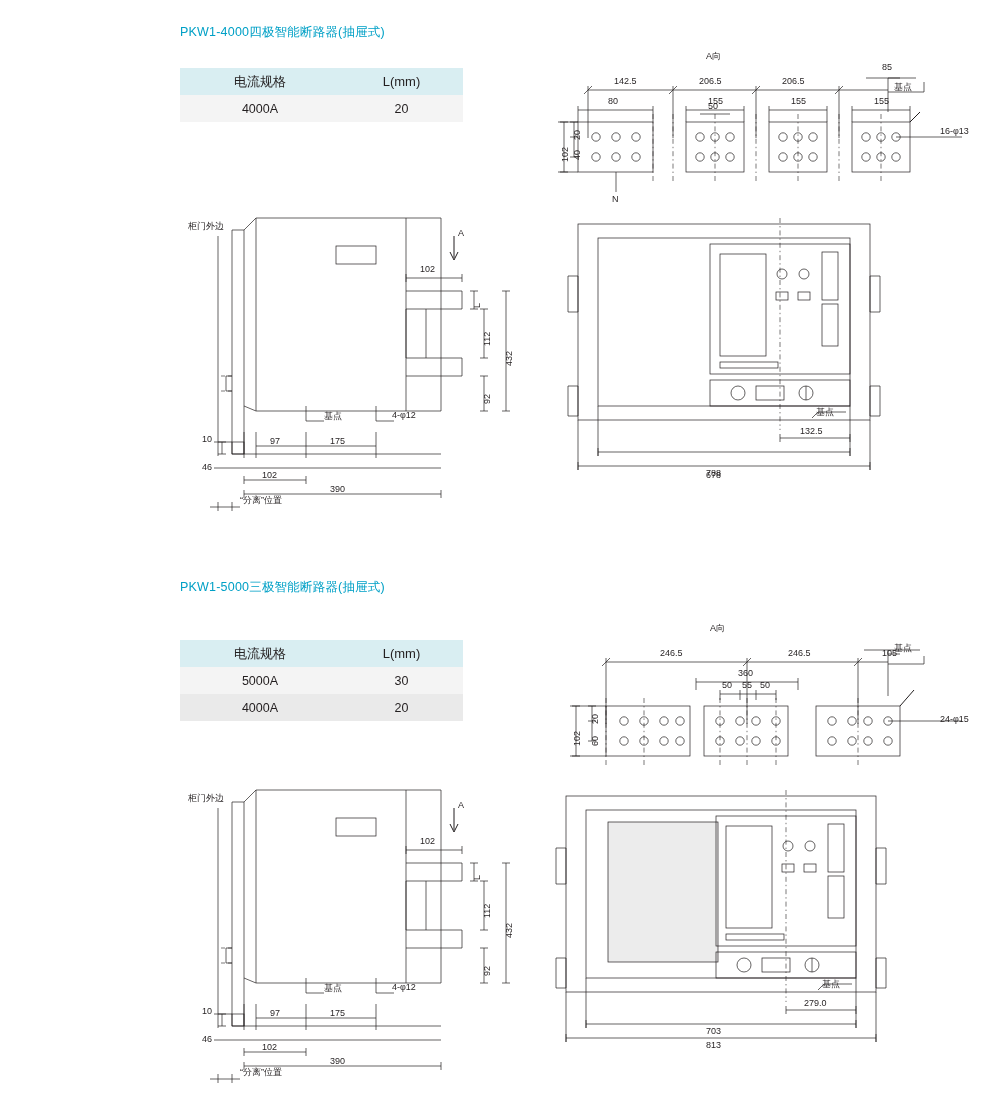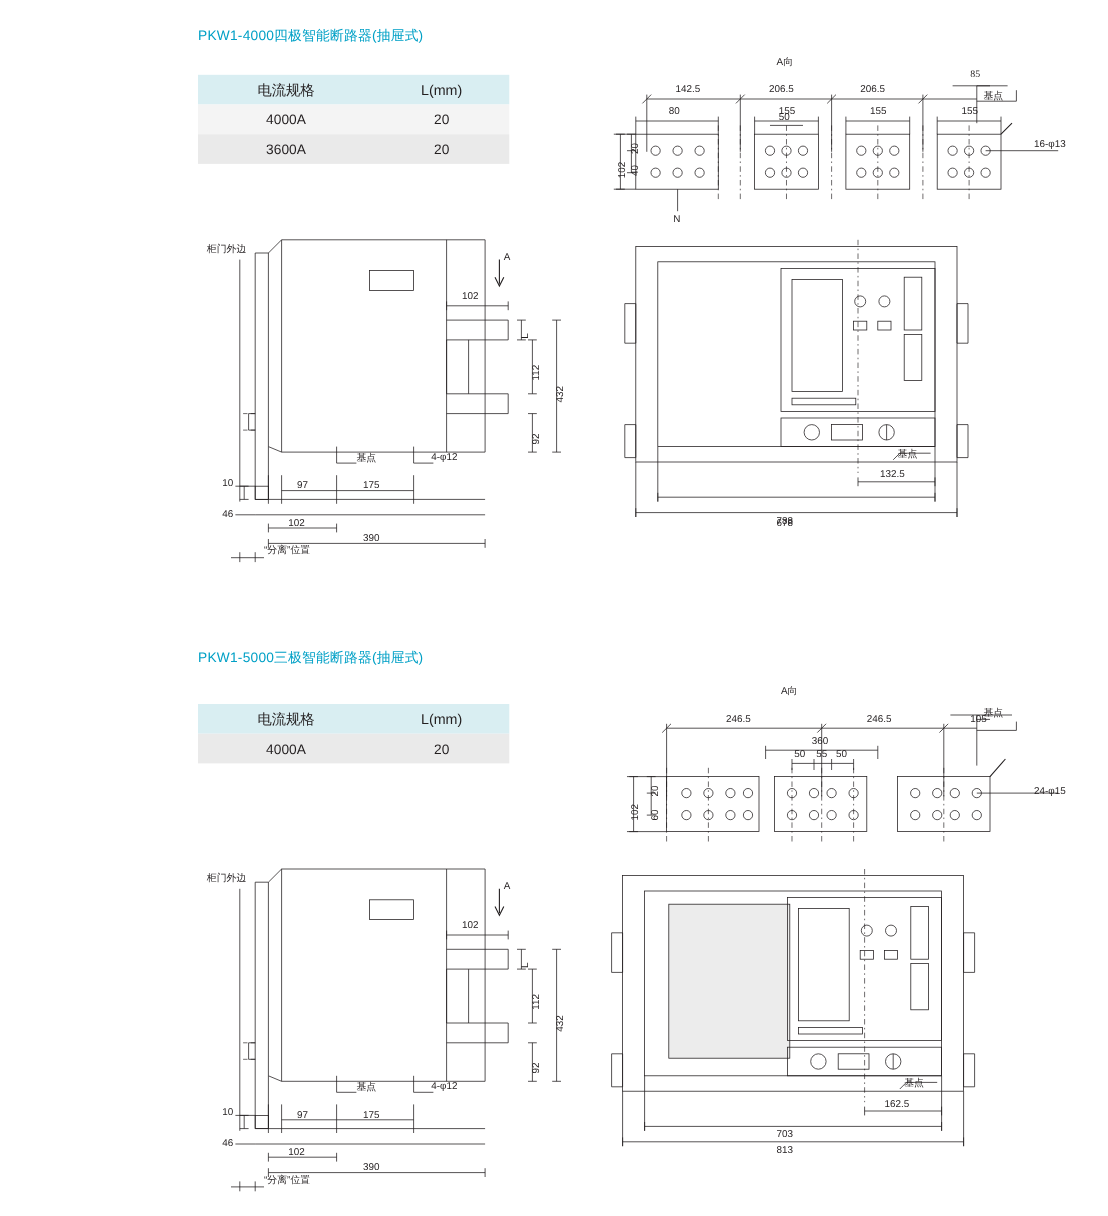--- a/index.html
+++ b/index.html
@@ -35,24 +35,20 @@
   <table class="spec" style="left:180px;top:68px;">
     <tbody>
         <tr>
       <th class="col1">电流规格</th>
       <th class="col2">L(mm)</th>
     </tr>
     <tr class="r1">
       <td>4000A</td>
       <td>20</td>
     </tr>
-    <tr class="r2">
-      <td>3600A</td>
-      <td>20</td>
-    </tr>
   </tbody>
     </table>
 
   <div class="diag" style="left:548px;top:52px;">
     <svg width="420" height="160" viewBox="0 0 420 160">
 
       <path class="ln" d="M40,38 L340,38"></path>
       <path class="ln" d="M40,34 L40,86"></path>
       <path class="ln" d="M125,34 L125,86"></path>
       <path class="ln" d="M208,34 L208,86"></path>
@@ -117,21 +113,21 @@
 
       <path class="ln" d="M340,26 L352,26 M340,40 L376,40 L376,30"></path>
       <path class="ln2" d="M362,70 L372,60"></path>
 
       <path class="ln" d="M68,120 L68,140"></path>
     </svg>
     <div class="lbl" style="left:158px;top:-2px;">A向</div>
     <div class="lbl" style="left:66px;top:24px;">142.5</div>
     <div class="lbl" style="left:151px;top:24px;">206.5</div>
     <div class="lbl" style="left:234px;top:24px;">206.5</div>
-    <div class="lbl" style="left:334px;top:10px;font-family:Liberation Serif, serif;">85</div>
+    <div class="lbl" style="left:334px;top:10px;">85</div>
     <div class="lbl" style="left:60px;top:44px;">80</div>
     <div class="lbl" style="left:160px;top:44px;">155</div>
     <div class="lbl" style="left:243px;top:44px;">155</div>
     <div class="lbl" style="left:326px;top:44px;">155</div>
     <div class="lbl" style="left:160px;top:49px;">50</div>
     <div class="lbl vert" style="left:12px;top:110px;">102</div>
     <div class="lbl vert" style="left:24px;top:88px;">20</div>
     <div class="lbl vert" style="left:24px;top:108px;">40</div>
     <div class="lbl" style="left:392px;top:74px;">16-φ13</div>
     <div class="lbl cn" style="left:346px;top:29px;">基点</div>
@@ -241,27 +237,31 @@
     </svg>
     <div class="lbl cn" style="left:256px;top:190px;">基点</div>
     <div class="lbl" style="left:146px;top:254px;">678</div>
     <div class="lbl" style="left:146px;top:252px;">788</div>
     <div class="lbl" style="left:240px;top:210px;">132.5</div>
   </div>
 </div>
 
 <div class="section" style="top:572px;">
 
-  <div class="sec-title" style="left:180px;top:18px;">PKW1-5000三极智能断路器(抽屉式)</div>
+  <div class="sec-title" style="left:180px;top:7px;">PKW1-5000三极智能断路器(抽屉式)</div>
 
   <table class="spec" style="left:180px;top:68px;">
     <tbody>
         <tr>
       <th class="col1">电流规格</th>
       <th class="col2">L(mm)</th>
+    </tr>
+    <tr class="r1">
+      <td>5000A</td>
+      <td>30</td>
     </tr>
     <tr class="r2">
       <td>4000A</td>
       <td>20</td>
     </tr>
   </tbody>
     </table>
 
   <div class="diag" style="left:548px;top:52px;">
     <svg width="420" height="160" viewBox="0 0 420 160">
@@ -415,15 +415,15 @@
       <path class="dash" d="M238,2 L238,214"></path>
       <path class="ln" d="M38,236 L308,236 M38,232 L38,240 M308,232 L308,240"></path>
       <path class="ln" d="M18,250 L328,250 M18,246 L18,254 M328,246 L328,254"></path>
       <path class="ln" d="M238,222 L308,222 M238,218 L238,226 M308,218 L308,226"></path>
       <path class="ln" d="M38,190 L38,240 M308,190 L308,240 M18,204 L18,254 M328,204 L328,254"></path>
       <path class="ln" d="M276,196 L304,196 M276,196 L270,202"></path>
     </svg>
     <div class="lbl cn" style="left:274px;top:190px;">基点</div>
     <div class="lbl" style="left:158px;top:238px;">703</div>
     <div class="lbl" style="left:158px;top:252px;">813</div>
-    <div class="lbl" style="left:256px;top:210px;">162.5</div>
+    <div class="lbl" style="left:256px;top:210px;">279.0</div>
   </div>
 </div>
 
 </body></html>

